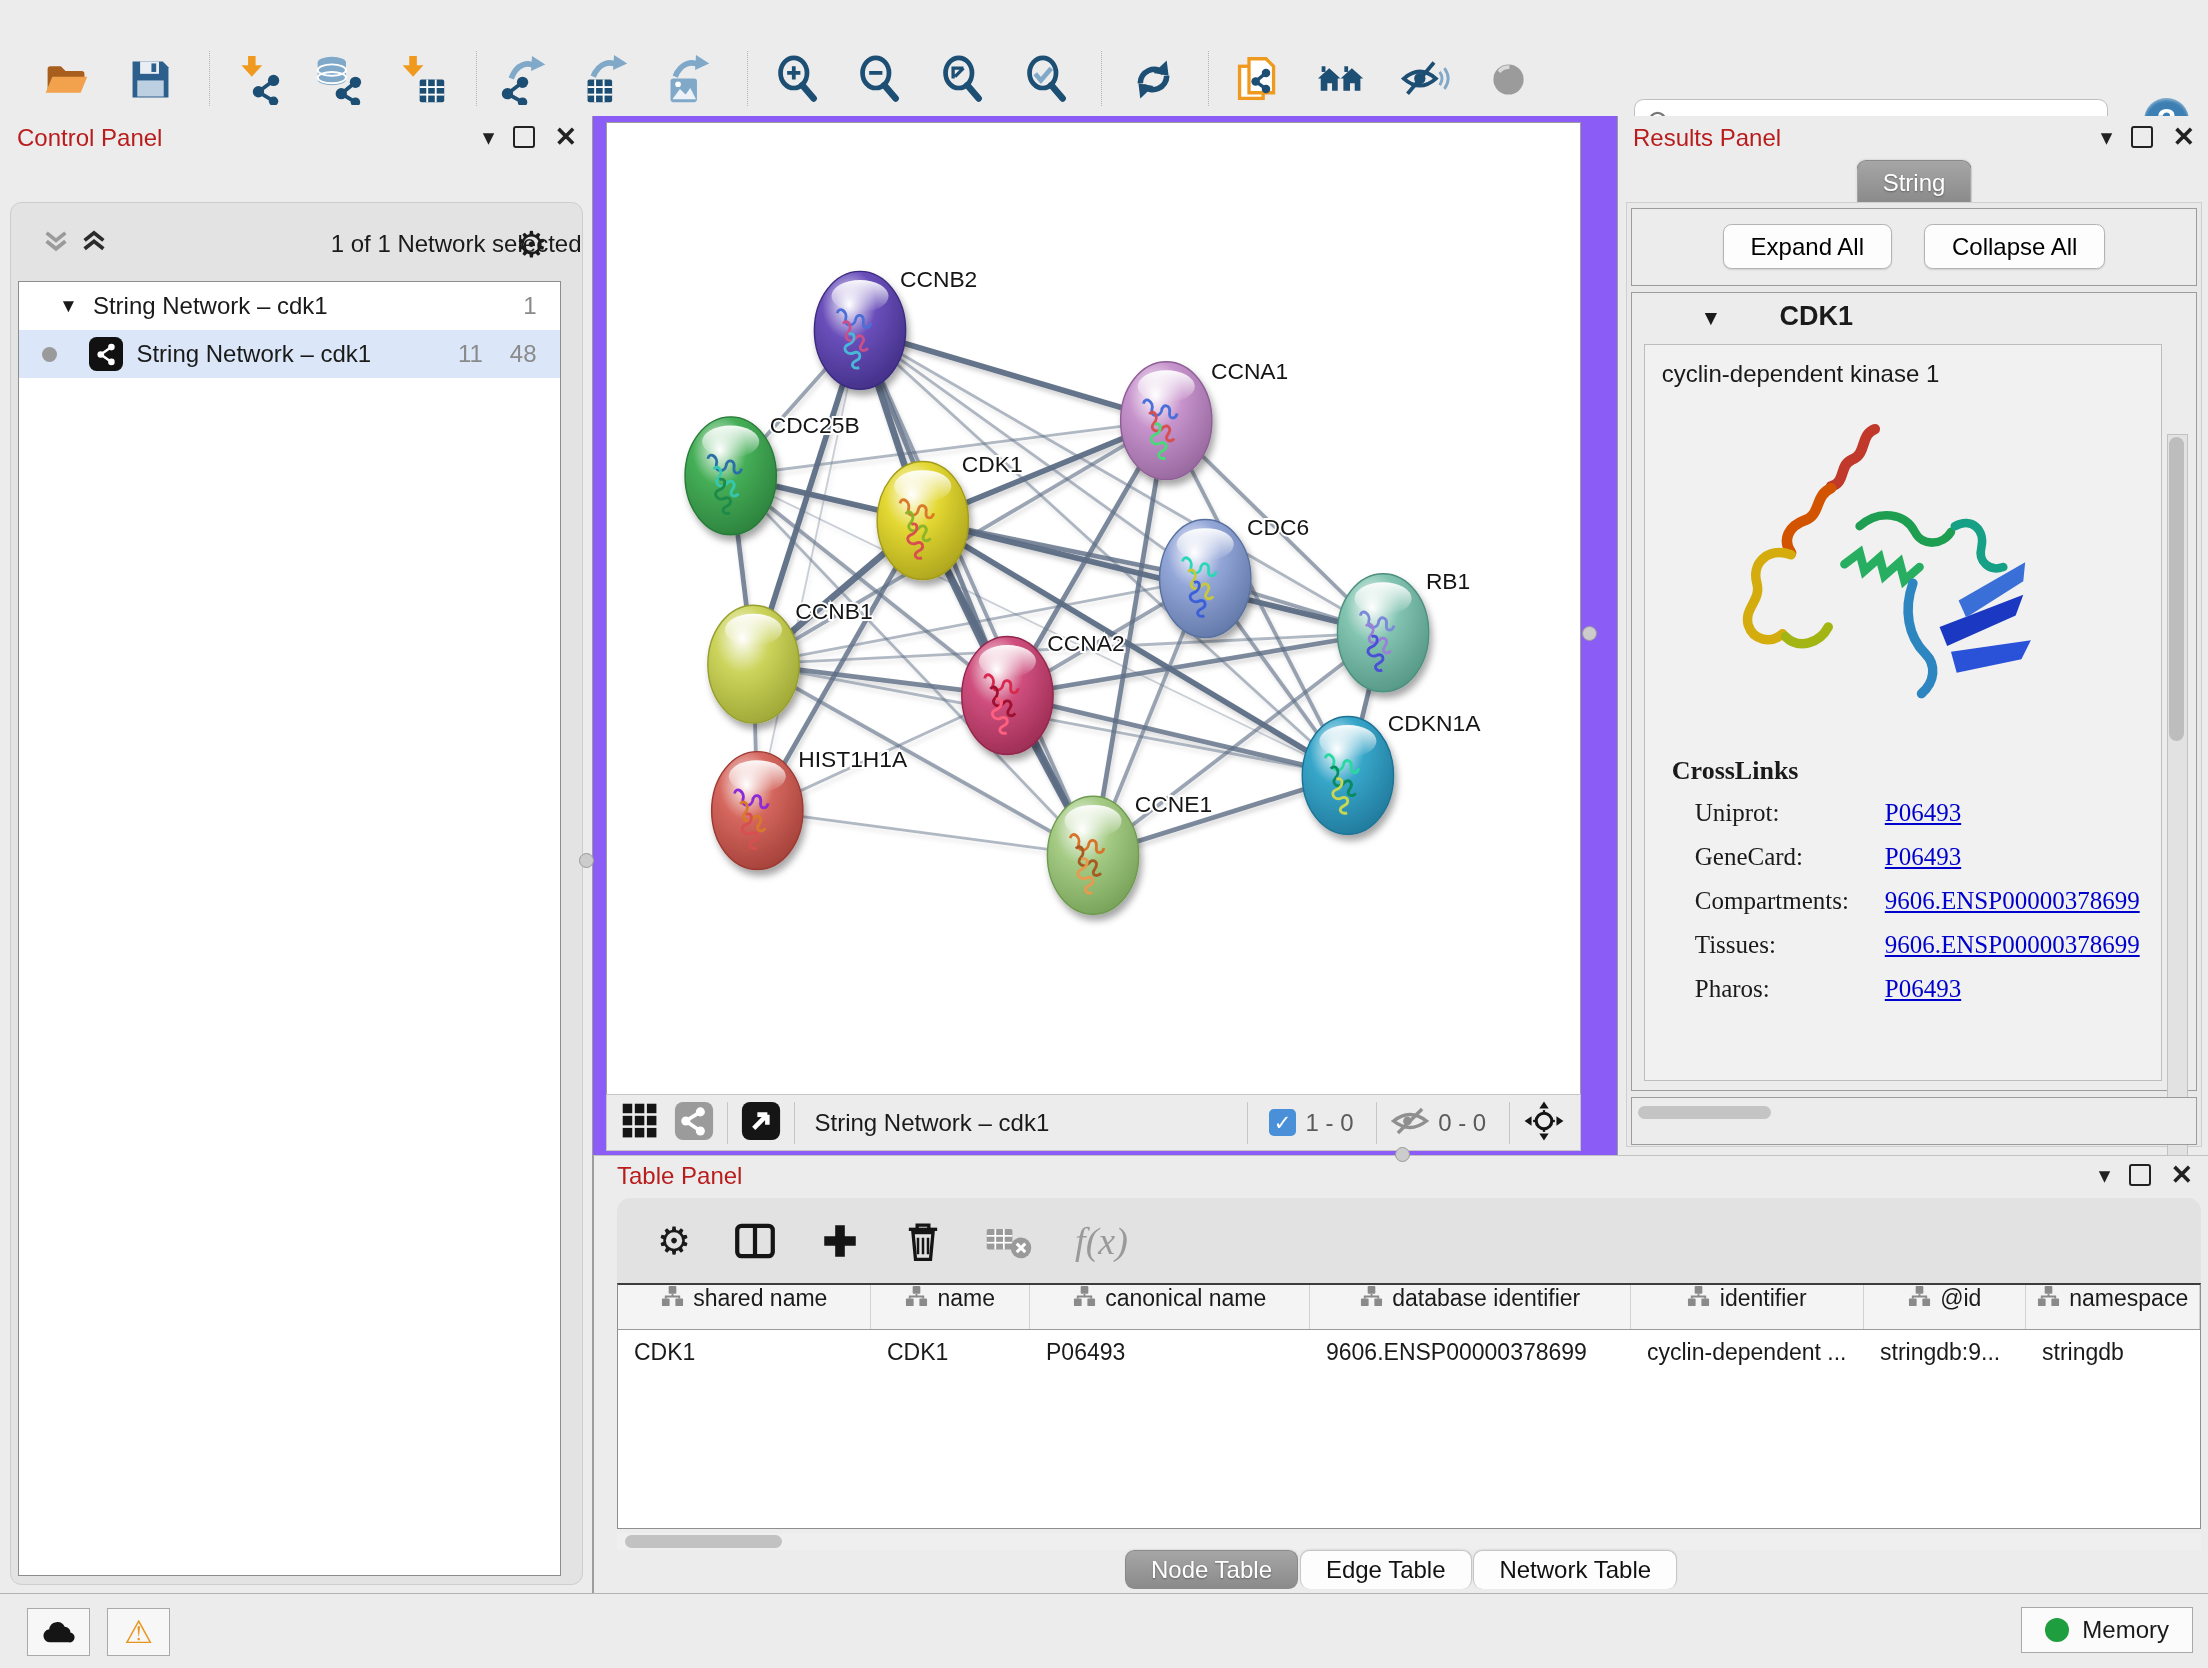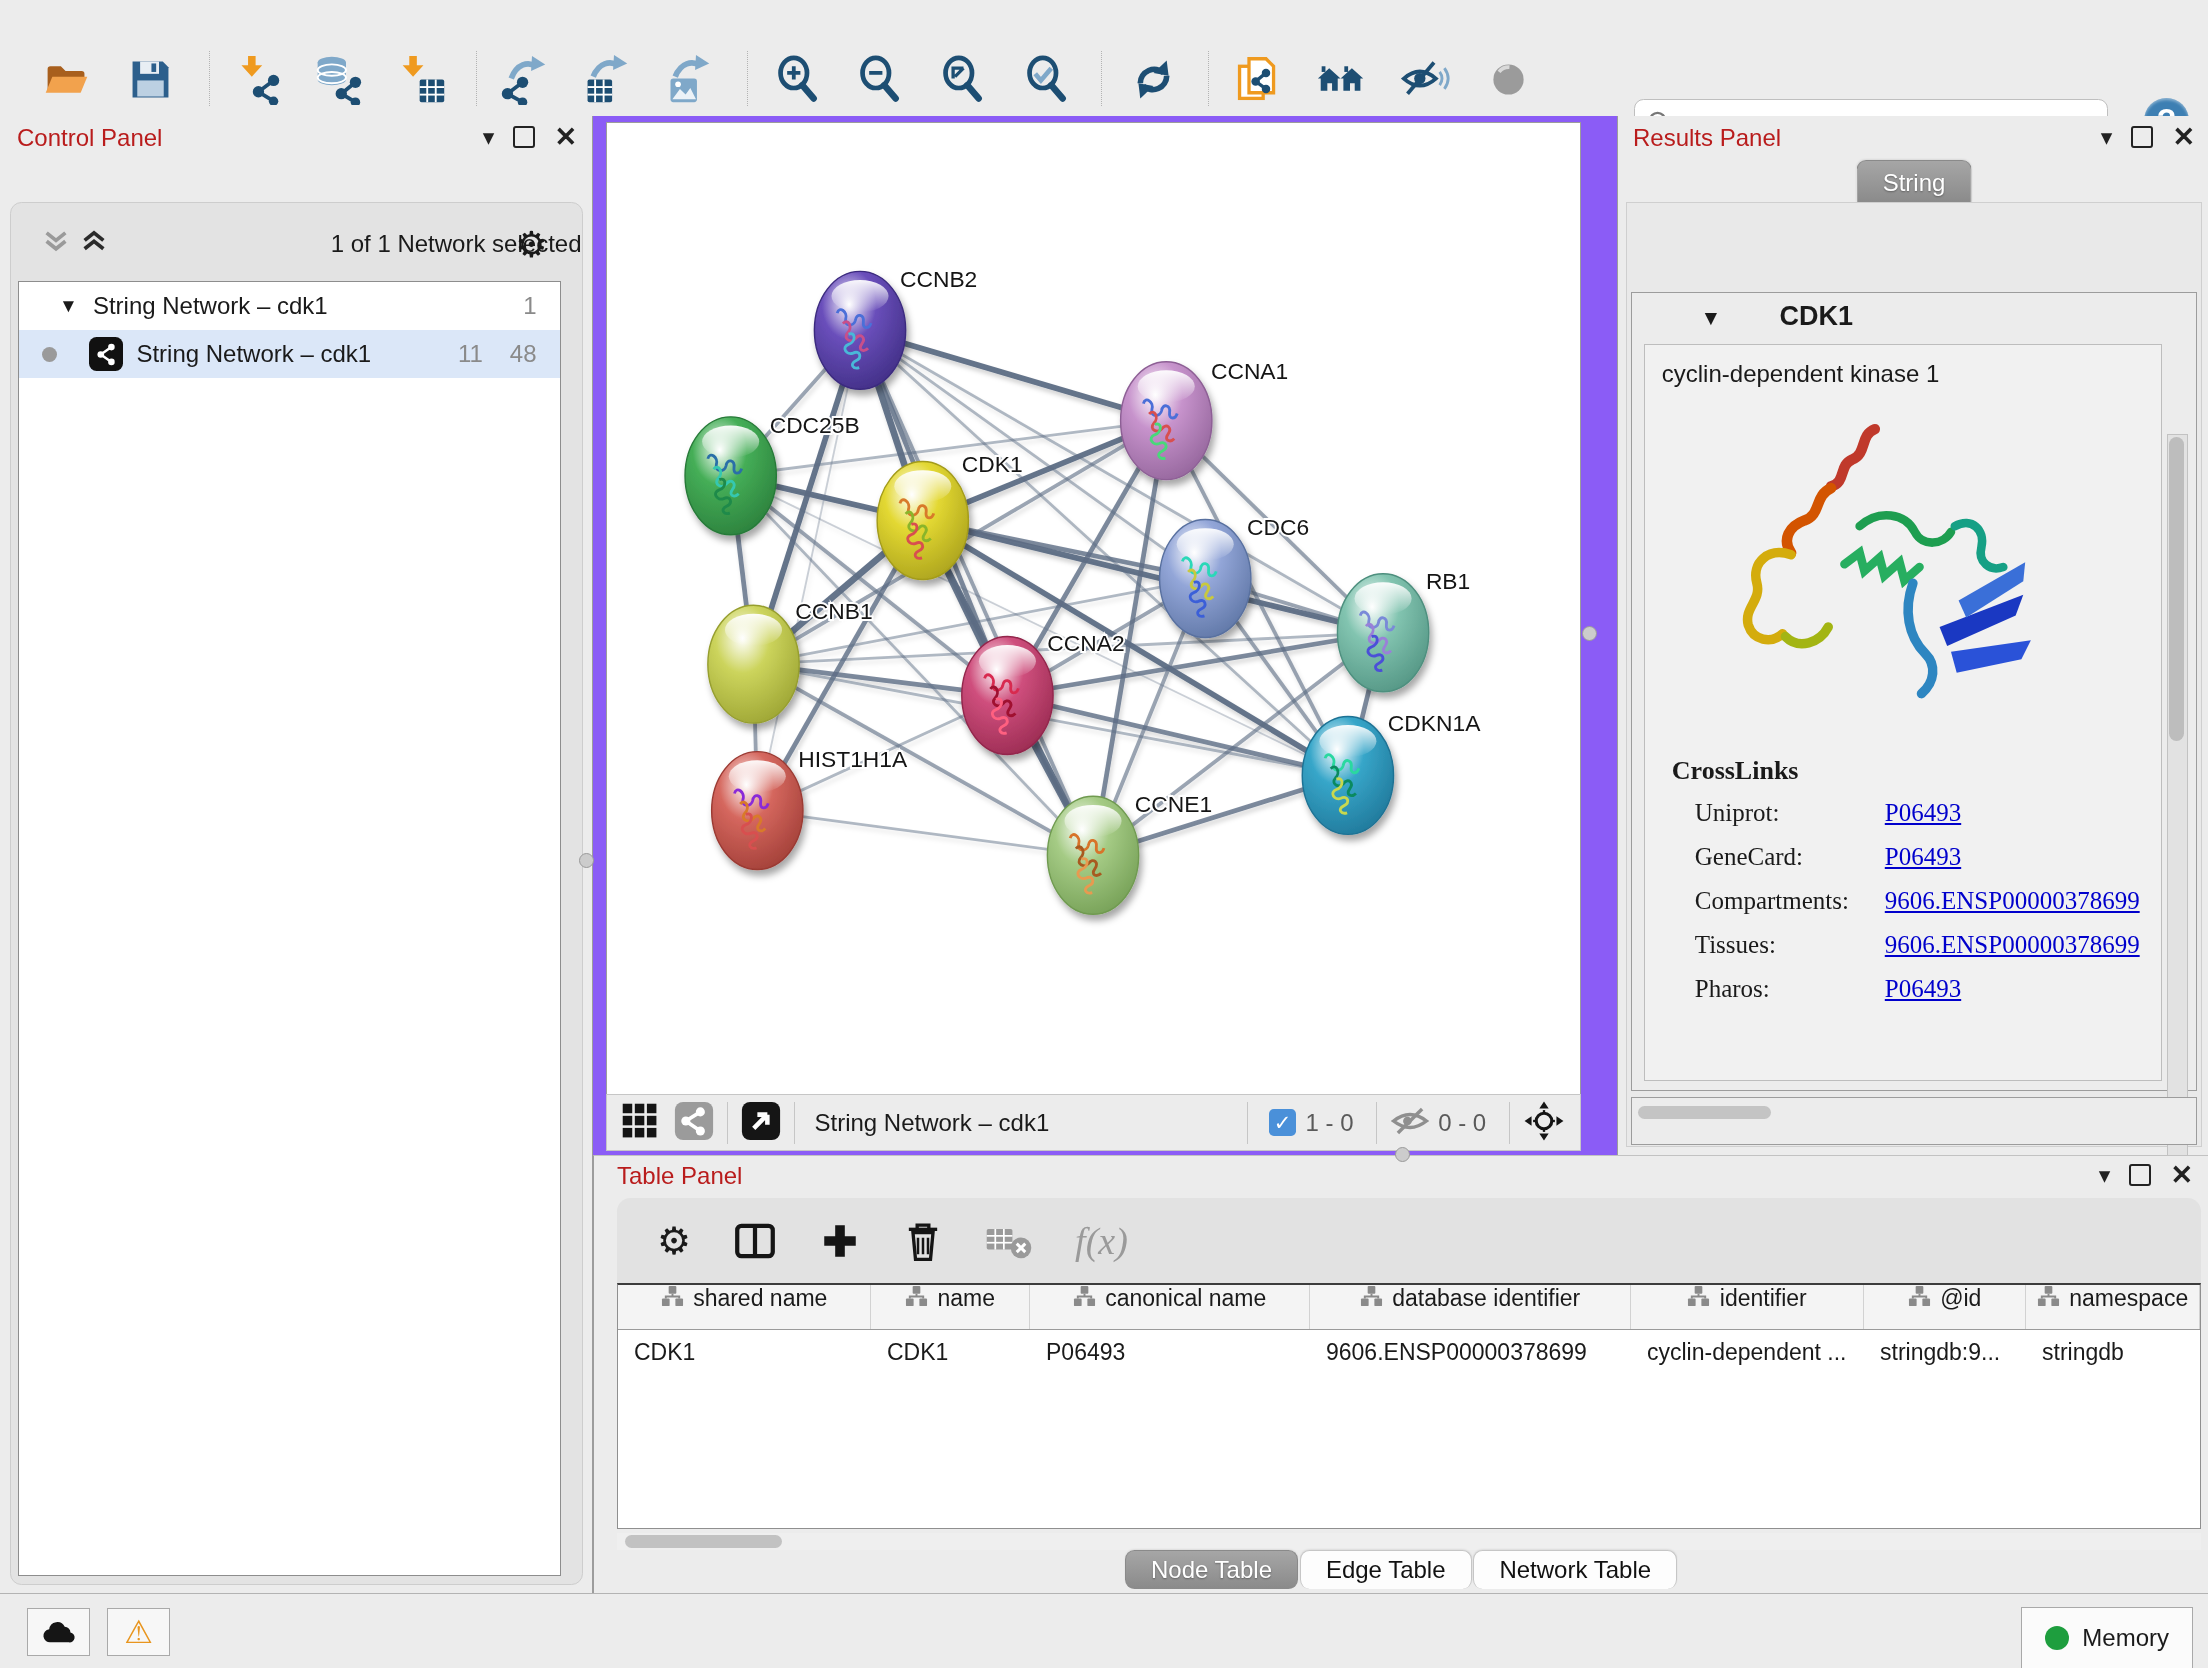--- a/index.html
+++ b/index.html
@@ -128,21 +128,21 @@
   .hthumb{position:absolute;left:7.6px;top:1.9px;width:157px;height:13.3px;background:#c2c2c2;border-radius:6.7px;}
   .tp-tabs{position:absolute;left:531px;top:394px;display:flex;}
   .tab.bottom{border-radius:9.5px;height:38px;line-height:38px;}
 
   
   .statusbar{position:absolute;left:0;bottom:0;width:100%;height:74px;background:#ececec;
     border-top:1px solid #b3b3b3;}
   .sb-btn{position:absolute;top:14.3px;width:61px;height:46px;background:#f7f7f7;border:1.9px solid #a9a9a9;
     display:flex;align-items:center;justify-content:center;cursor:pointer;}
   .memory-btn{position:absolute;right:15px;top:13.3px;height:44px;background:#fbfbfb;border:1.9px solid #a9a9a9;
-    display:flex;align-items:center;gap:13.3px;padding:8px 23px;font-size:24px;cursor:pointer;}
+    display:flex;align-items:center;gap:13.3px;padding:0 23px;font-size:24px;cursor:pointer;}
   .mem-dot{width:24px;height:24px;border-radius:50%;background:#1e9e3e;}
 
   .dot{position:absolute;width:13.3px;height:13.3px;border-radius:50%;background:#cccccc;border:1px solid #9a9a9a;}
 </style>
 </head>
 <body>
 
 <div id="app">
 
 
@@ -590,20 +590,24 @@
 
   <div class="results-panel">
     <div class="rp-head panel-title">Results Panel</div>
     <div class="rp-winbtns winbtns">
       <span class="wb">▾</span>
       <span class="wb wb-float"></span>
       <span class="wb wb-close">✕</span>
     </div>
     <div class="rp-tab tab selected">String</div>
     <div class="rp-box">
+      <div class="expand-box">
+        <button class="btn">Expand All</button>
+        <button class="btn">Collapse All</button>
+      </div>
       <div class="cdk1-box">
         <div class="cdk1-head">
           <span class="cdk1-arrow">▼</span>
           <span class="cdk1-name">CDK1</span>
         </div>
         <div class="cdk1-content">
           <div class="cdk1-desc">cyclin-dependent kinase 1</div>
           <svg class="protein" width="457" height="333" viewBox="0 0 480 350">
             <g fill="none" stroke-linecap="round">
               <path d="M212 18 c-16 6 -8 26 -24 32 c-14 6 -6 24 -22 28" stroke="#c0392b" stroke-width="11"></path>

